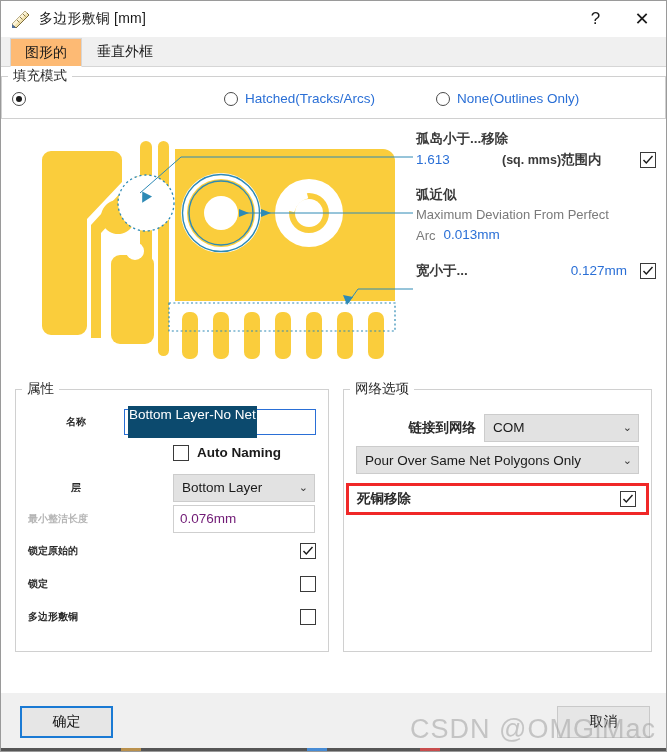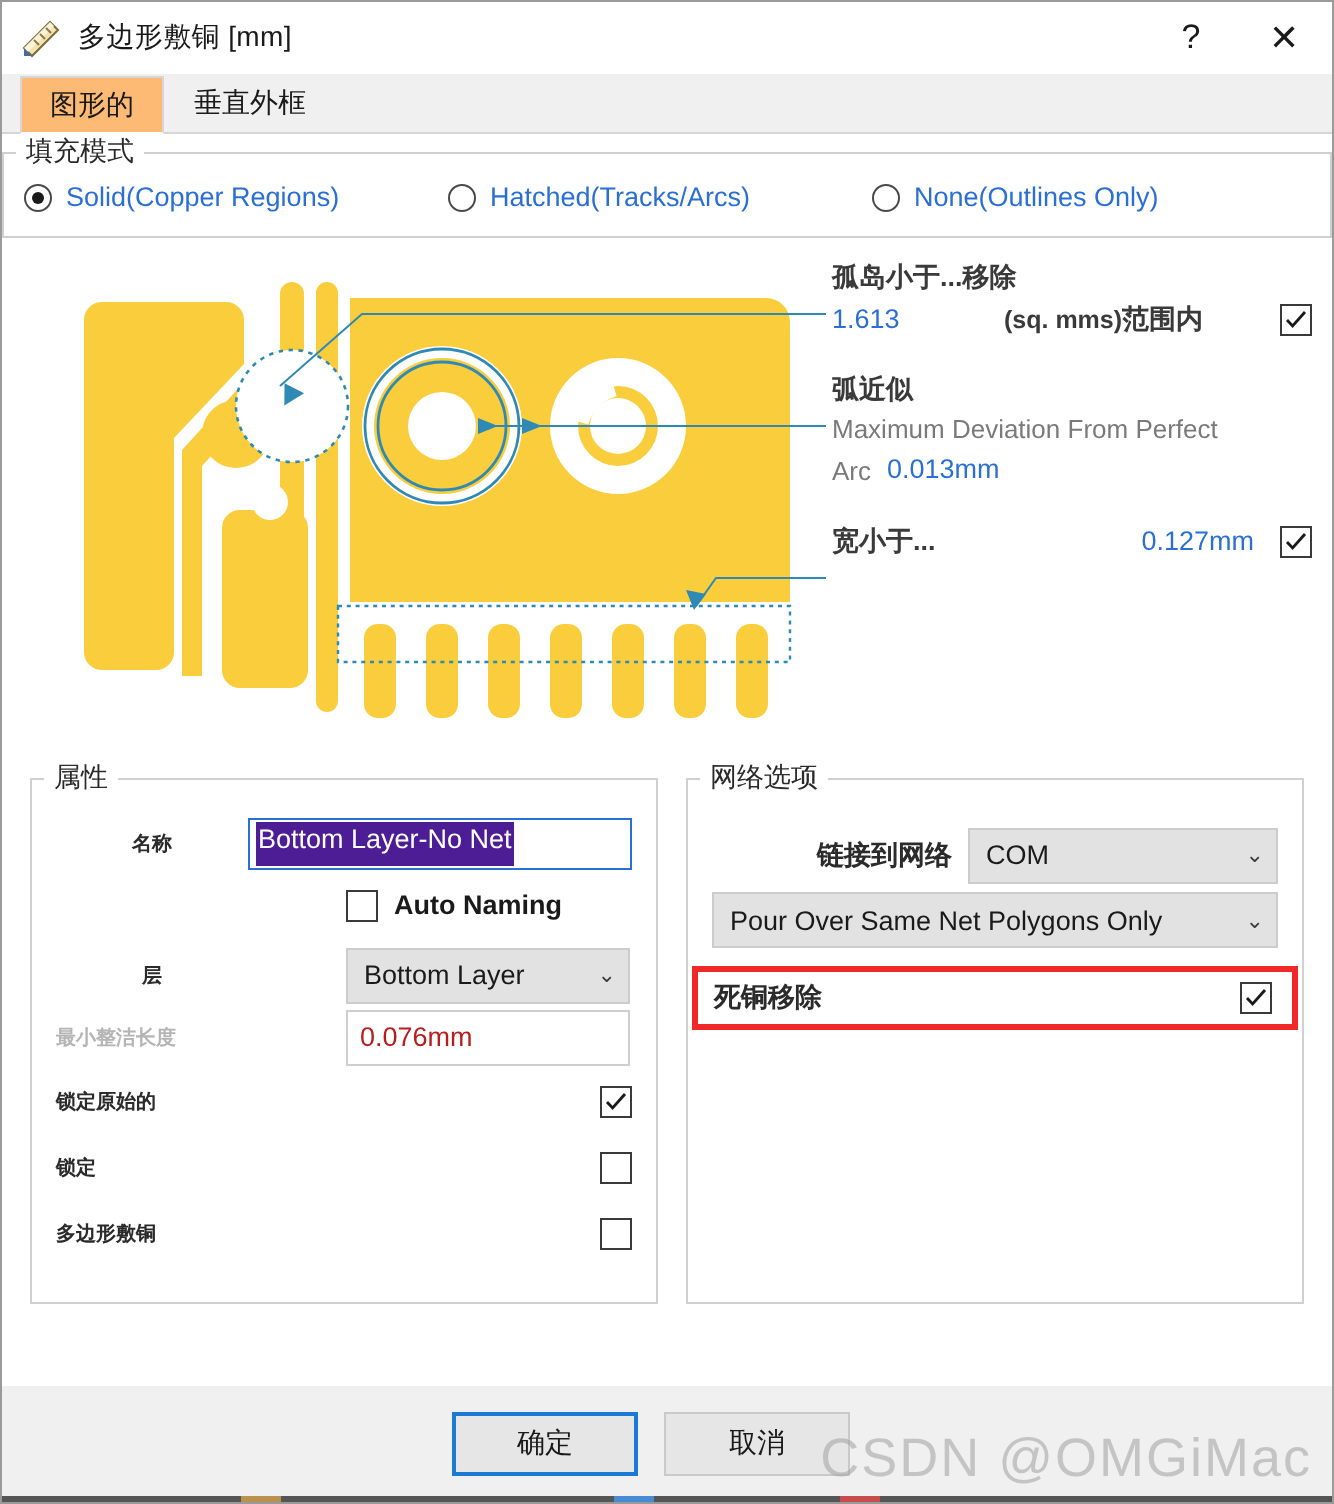--- a/index.html
+++ b/index.html
@@ -131,23 +131,23 @@
   .grid { padding: 8px 12px 0 12px; }
   .row { display: flex; align-items: center; min-height: 31px; }
   .lbl { font-size: 10px; font-weight: bold; color: #2b2b2b; }
   .lbl.dim { color: #b5b5b5; }
   .lbl-w { width: 130px; text-align: center; }
   .txtinput {
     height: 26px; border: 1px solid #2a6fd6; background: #fff;
     display: flex; align-items: center; padding: 0 0 0 3px;
     font-size: 13.5px; width: 192px;
   }
-  .sel-text { background: #4c1d95; color: #ffffff; padding: 1px 1px 6px 1px; }
+  .sel-text { background: #0c4a6e; color: #ffffff; padding: 1px 1px 16px 1px; }
   .txtinput.ro {
-    border: 1px solid #cfcfcf; color: #b91c1c; padding-left: 6px;
+    border: 1px solid #cfcfcf; color: #701a75; padding-left: 6px;
     background: #fff;
   }
   .combo {
     height: 28px; background: #e2e2e2; border: 1px solid #cccccc;
     display: flex; align-items: center; padding: 0 6px 0 8px;
     font-size: 13.5px; color: #1a1a1a; cursor: default;
   }
   .combo .cv { flex: 1 1 auto; white-space: nowrap; overflow: hidden; }
   .chev { color: #3a3a3a; font-size: 11px; margin-left: 6px; }
   .cb-right { margin-left: auto; }
@@ -158,22 +158,22 @@
   .net-grid { padding: 10px 12px 0 12px; }
   .netlbl { font-size: 13.5px; font-weight: bold; color: #2b2b2b; width: 120px; text-align: right; margin-right: 8px;}
   .redbox {
     border: 3px solid #f02828; margin: 6px -10px 0 -10px; padding: 4px 10px 4px 8px;
     display: flex; align-items: center; background: #fff;
   }
   .redbox .lbl { font-size: 13.5px; }
   
   .footer {
     height: 58px; min-height: 58px; background: #f0f0f0;
-    display: flex; align-items: center; justify-content: center;
-    padding-right: 16px; gap: 13px; position: relative;
+    display: flex; align-items: center; justify-content: space-between;
+    padding-right: 16px; gap: 13px; position: relative; padding-left: 19px;
   }
   .btn {
     width: 93px; height: 32px;
     display: flex; align-items: center; justify-content: center;
     font-size: 14px; color: #1a1a1a;
     background: #e6e6e6; border: 1px solid #c9c9c9;
     cursor: default;
   }
   .btn.primary { border: 2px solid #1a7ad4; background: #e6e6e6; }
   .watermark {
@@ -217,21 +217,20 @@
     <div class="tab">垂直外框</div>
   </div>
 
   <div class="content">
 
     <fieldset class="group fill-group">
       <legend class="group-title">填充模式</legend>
       <div class="radios">
         <div class="radio-item r1">
           <span class="radio-dot on"></span>
-          <span class="radio-label">Solid(Copper Regions)</span>
         </div>
         <div class="radio-item r2">
           <span class="radio-dot"></span>
           <span class="radio-label">Hatched(Tracks/Arcs)</span>
         </div>
         <div class="radio-item">
           <span class="radio-dot"></span>
           <span class="radio-label">None(Outlines Only)</span>
         </div>
       </div>

